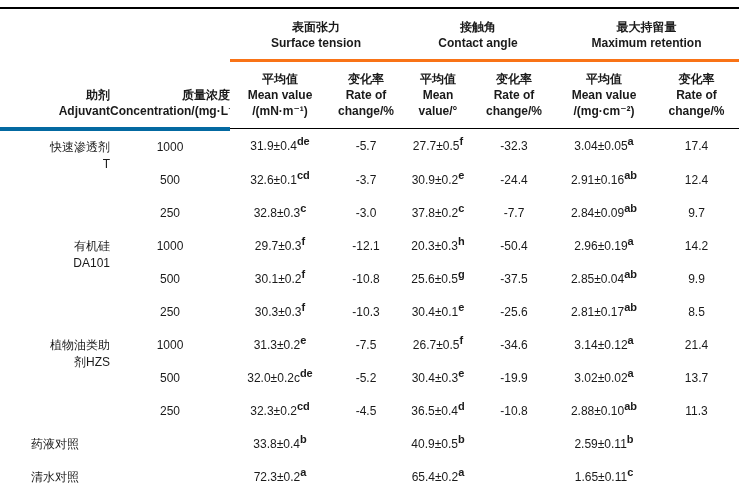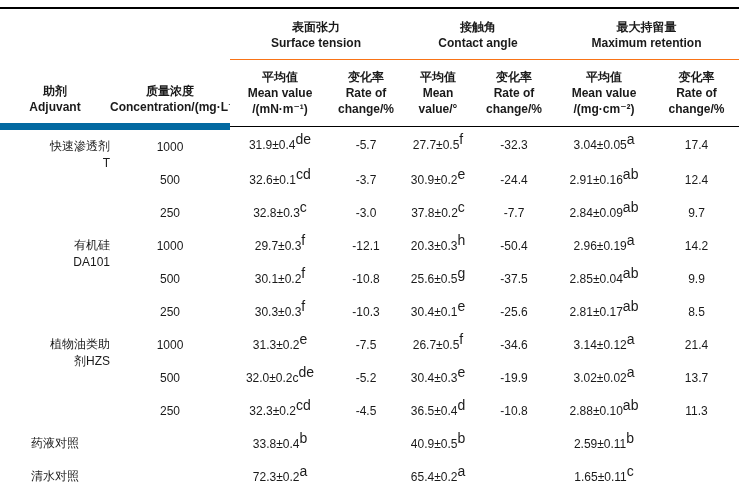--- a/index.html
+++ b/index.html
@@ -29,42 +29,43 @@
     font-weight: normal;
     text-align: center;
     vertical-align: middle;
     overflow: hidden;
     white-space: nowrap;
   }
   thead th { font-weight: bold; line-height: 16px; }
   th.side-head {
     vertical-align: bottom;
     padding-bottom: 8px;
-    border-bottom: 7px solid #0369a1;
+    border-bottom: 4px solid #0369a1;
+    text-align: right;
   }
   th.group-head {
     height: 48px;
     vertical-align: middle;
-    border-bottom: 1px solid #f97316;
+    border-bottom: 3px solid #f97316;
     padding-top: 2px;
   }
   tr.sub-head th {
     height: 66px;
     vertical-align: middle;
     border-bottom: 1px solid #000;
   }
   tbody td { height: 33px; font-size: 12px; }
   td.adjuvant-cell {
     vertical-align: top;
     padding-top: 8px;
     line-height: 17px;
     text-align: right;
   }
   td.single-row-adjuvant { vertical-align: middle; padding-top: 0; text-align: center; }
-  sup { font-size: 14px; line-height: 0; }
+  sup { font-size: 11px; line-height: 0; font-weight: bold; }
   tr.last-row td { border-bottom: 1px solid #000; }
 </style>
 </head>
 <body>
 
 <div class="page">
 <table class="results">
   <colgroup>
     <col style="width:110px">
         <col style="width:120px">

